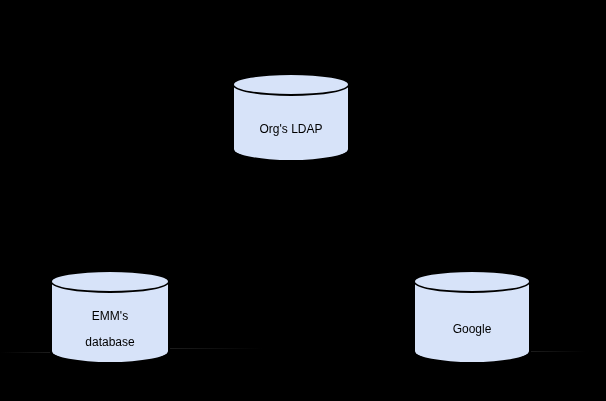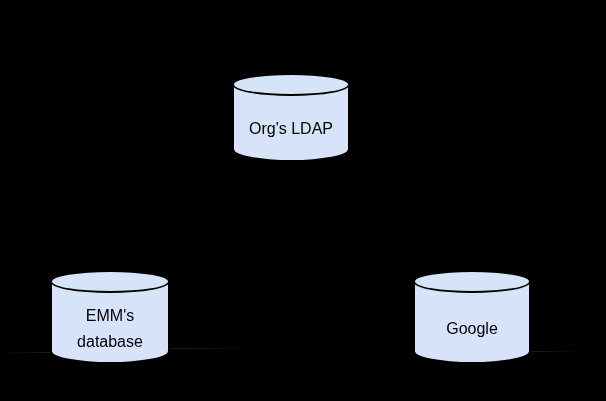--- a/index.html
+++ b/index.html
@@ -43,21 +43,21 @@
   }
   .cyl .cyl-label {
     position: absolute;
     left: 0; right: 0;
     top: 23px; bottom: 0;
     display: flex;
     flex-direction: column;
     align-items: center;
     justify-content: center;
     text-align: center;
-    font-size: 16px;
+    font-size: 12px;
     line-height: 26px;
     color: #000000;
     z-index: 3;
   }
   .cyl .cyl-label div:empty { display: none; }
 
   
   #node-ldap   { left: 232px; top: 73px;  width: 118px; height: 89px; }
   #node-emm    { left: 50px;  top: 270px; width: 120px; height: 94px; }
   #node-google { left: 413px; top: 270px; width: 118px; height: 94px; }

